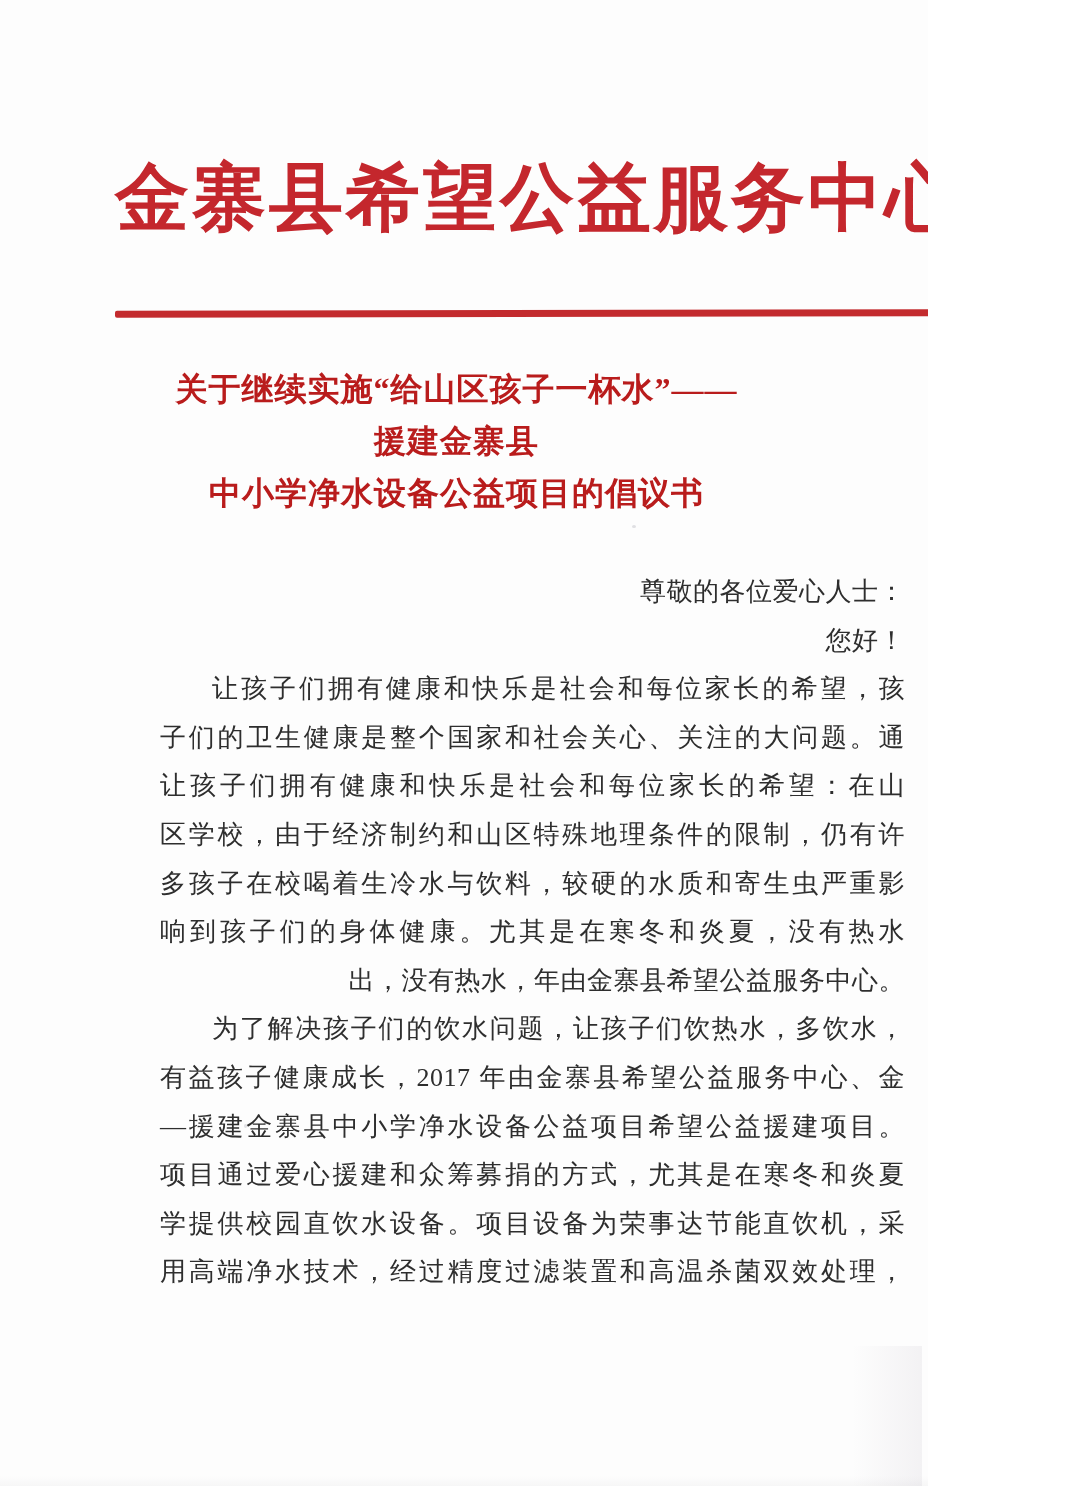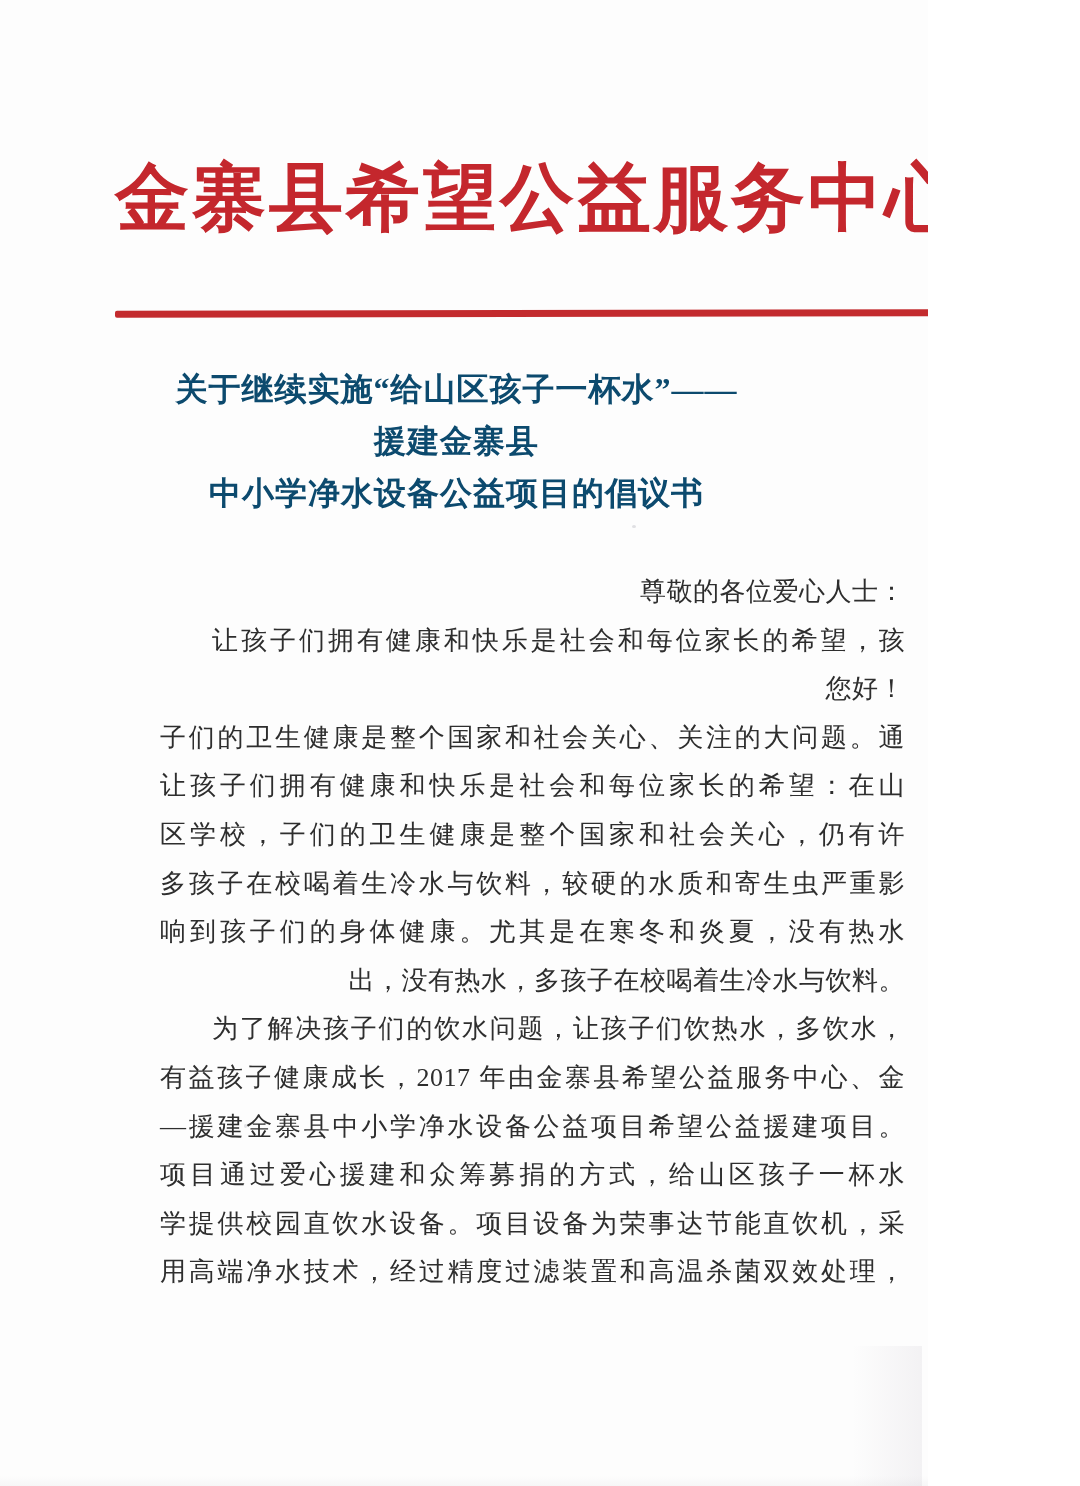--- a/index.html
+++ b/index.html
@@ -36,21 +36,21 @@
     height: 7px;
     background: var(--rule-red, #c4272d);
     border-radius: 2px;
     transform: rotate(-0.12deg);
   }
 
   
   .doc-heading {
     margin: 46px 175px 0 160px; 
     text-align: center;
-    color: #0c4a6e;
+    color: #b91c1c;
     font-weight: bold;
     font-size: 32px;
     line-height: 52px;
     letter-spacing: 1px;
   }
 
   
   .bodytext {
     margin: 49px 175px 0 160px; 
     width: 745px;
@@ -108,32 +108,32 @@
 
   <div class="red-rule"></div>
 
   <div class="doc-heading">
     <div>关于继续实施“给山区孩子一杯水”——援建金寨县</div>
     <div>中小学净水设备公益项目的倡议书</div>
   </div>
 
   <div class="bodytext">
     <div class="line">尊敬的各位爱心人士：</div>
+    <div class="line indent">您好！</div>
     <div class="line j indent">让孩子们拥有健康和快乐是社会和每位家长的希望，孩</div>
-    <div class="line indent">您好！</div>
     <div class="line j">子们的卫生健康是整个国家和社会关心、关注的大问题。通</div>
     <div class="line j">让孩子们拥有健康和快乐是社会和每位家长的希望：在山</div>
-    <div class="line j">区学校，子们的卫生健康是整个国家和社会关心，仍有许</div>
+    <div class="line j">区学校，由于经济制约和山区特殊地理条件的限制，仍有许</div>
     <div class="line j">多孩子在校喝着生冷水与饮料，较硬的水质和寄生虫严重影</div>
     <div class="line j">响到孩子们的身体健康。尤其是在寒冬和炎夏，没有热水</div>
-    <div class="line">出，没有热水，多孩子在校喝着生冷水与饮料。</div>
+    <div class="line">出，没有热水，年由金寨县希望公益服务中心。</div>
     <div class="line j indent">为了解决孩子们的饮水问题，让孩子们饮热水，多饮水，</div>
     <div class="line j">有益孩子健康成长，2017 年由金寨县希望公益服务中心、金</div>
     <div class="line j">—援建金寨县中小学净水设备公益项目希望公益援建项目。</div>
-    <div class="line j">项目通过爱心援建和众筹募捐的方式，给山区孩子一杯水</div>
+    <div class="line j">项目通过爱心援建和众筹募捐的方式，尤其是在寒冬和炎夏</div>
     <div class="line j">学提供校园直饮水设备。项目设备为荣事达节能直饮机，采</div>
     <div class="line j">用高端净水技术，经过精度过滤装置和高温杀菌双效处理，</div>
   </div>
 
   <div class="scan-line-right"></div>
   <div class="scan-noise-br"></div>
   <div class="speck s1"></div>
   <div class="speck s2"></div>
   <div class="speck s3"></div>
   <div class="speck s4"></div>

